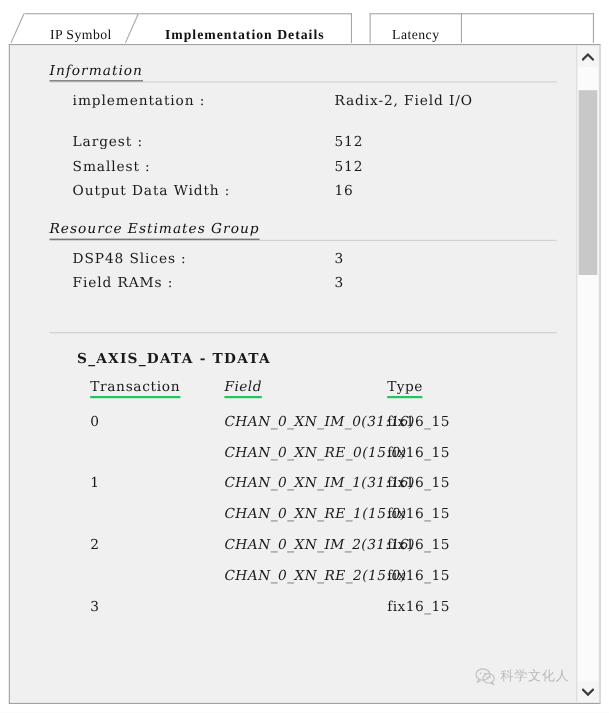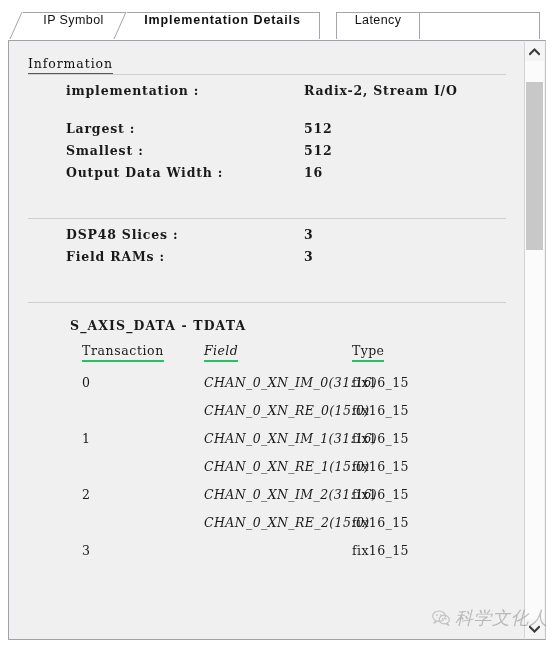--- a/index.html
+++ b/index.html
@@ -25,25 +25,25 @@
     background: #ffffff;
   }
   .tab {
     position: absolute;
     top: 12px;
     height: 27px;
     box-sizing: border-box;
     background: #ffffff;
     border: 1px solid #a6a6a6;
     border-bottom: none;
-    font-family: Liberation Sans, sans-serif;
+    font-family: Liberation Serif, serif;
     font-size: 12.5px;
     color: #111111;
     display: flex;
-    align-items: flex-start;
+    align-items: flex-end;
     justify-content: center;
     white-space: nowrap;
     letter-spacing: 0.4px;
   }
   .tab.slant {
     border-left: none;
   }
   .tab .slant-edge {
     position: absolute;
     left: -13px;
@@ -118,23 +118,24 @@
     width: 514px;
     padding: 14px 0 0 0;
     font-family: "DejaVu Serif", "Liberation Serif", serif;
     font-size: 12.5px;
     color: #1a1a1a;
   }
 
   
   .section {
     position: relative;
-    margin: 0 0 4px 18px;
+    margin: 0 0 4px 35px;
     padding-right: 18px;
     height: 20px;
+    font-style: italic;
   }
   .section .sec-label {
     position: relative;
     display: inline-block;
     font-size: 12.5px;
     letter-spacing: 0.9px;
     color: #111;
     padding-bottom: 2px;
     border-bottom: 1px solid #5a5a5a;
     z-index: 2;
@@ -145,21 +146,20 @@
     left: 0;
     right: 18px;
     bottom: 1px;
     height: 1px;
     background: #cfcfcf;
     z-index: 1;
   }
 
   .rows {
     margin: 0 0 16px 0;
-    font-weight: bold;
   }
   .kv {
     position: relative;
     height: 22px;
     line-height: 22px;
   }
   .kv .k {
     position: absolute;
     left: 56px;
     letter-spacing: 0.8px;
@@ -261,25 +261,24 @@
     top: 606px;
     display: flex;
     align-items: center;
     gap: 5px;
     opacity: 0.30;
     pointer-events: none;
     z-index: 20;
   }
   .watermark .wm-text {
     font-family: "DejaVu Sans", "Liberation Sans", sans-serif;
-    font-size: 18px;
+    font-size: 12px;
     color: #3a3a3a;
     letter-spacing: 0.5px;
     white-space: nowrap;
-    font-style: italic;
   }
   .watermark .wm-logo svg { display: block; }
 </style>
 </head>
 <body>
 
 <div class="tabstrip">
 
   <div class="tab-filler"></div>
 
@@ -312,41 +311,42 @@
   <div class="panel-inner">
     <div class="content">
 
       <div class="section">
         <span class="sec-rule"></span>
         <span class="sec-label">Information</span>
       </div>
       <div class="rows">
         <div class="kv">
           <span class="k">implementation :</span>
-          <span class="v">Radix-2, Stream I/O</span>
+          <span class="v">Radix-2, Field I/O</span>
         </div>
       </div>
 
       <div class="rows">
         <div class="kv">
           <span class="k">Largest :</span>
           <span class="v">512</span>
         </div>
         <div class="kv">
           <span class="k">Smallest :</span>
           <span class="v">512</span>
         </div>
         <div class="kv">
           <span class="k">Output Data Width :</span>
           <span class="v">16</span>
         </div>
       </div>
 
       <div class="section">
         <span class="sec-rule"></span>
+        <span class="sec-label">Resource Estimates Group</span>
       </div>
       <div class="rows">
         <div class="kv">
           <span class="k">DSP48 Slices :</span>
           <span class="v">3</span>
         </div>
         <div class="kv">
           <span class="k">Field RAMs :</span>
           <span class="v">3</span>
         </div>

